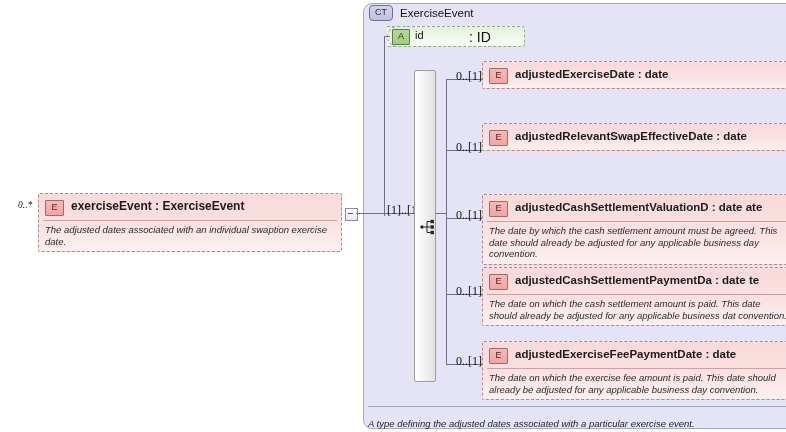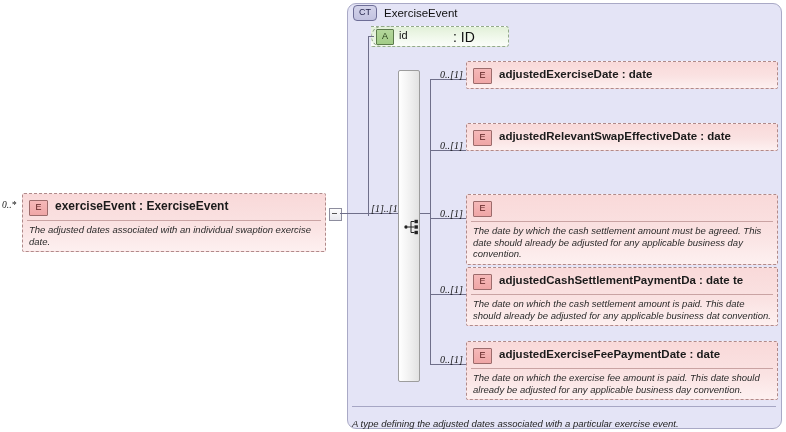--- a/index.html
+++ b/index.html
@@ -11,21 +11,21 @@
     font-family: "Liberation Sans", sans-serif;
     width: 786px;
     height: 432px;
     position: relative;
     overflow: hidden;
     -webkit-font-smoothing: antialiased;
   }
 
   #canvas {
     position: absolute;
-    left: 0; top: 0;
+    left: 16px; top: 0;
     width: 714px;
     height: 432px;
   }
 
   
   .abs { position: absolute; box-sizing: border-box; }
 
   
   .elem-node {
     border: 1px dashed #b08a8a;
@@ -229,22 +229,21 @@
   
   .line-h, .line-v {
     position: absolute;
     background: #6f6f8a;
   }
   .line-h { height: 1px; }
   .line-v { width: 1px; }
 
   .card {
     position: absolute;
-    font-size: 10px;
-    font-style: italic;
+    font-size: 12px;
     color: #111;
     font-family: "Liberation Serif", serif;
     white-space: nowrap;
   }
 </style>
 </head>
 <body>
 
 <div id="canvas">
 
@@ -312,20 +311,21 @@
       <span class="badge">E</span>
       <span class="elem-title">adjustedRelevantSwapEffectiveDate : date</span>
     </div>
   </div>
 
   <div class="line-h abs" style="left:430px; top:218px; width:36px;"></div>
   <span class="card" style="left:440px; top:208px;">0..[1]</span>
   <div class="abs elem-node" style="left:466px; top:194px; width:312px;">
     <div class="elem-head">
       <span class="badge">E</span>
+      <span class="elem-title">adjustedCashSettlementValuationD : date ate</span>
     </div>
     <div class="elem-doc">The date by which the cash settlement amount must be agreed. This date should already be adjusted for any applicable business day convention.</div>
   </div>
 
   <div class="line-h abs" style="left:430px; top:294px; width:36px;"></div>
   <span class="card" style="left:440px; top:284px;">0..[1]</span>
   <div class="abs elem-node" style="left:466px; top:267px; width:312px;">
     <div class="elem-head">
       <span class="badge">E</span>
       <span class="elem-title">adjustedCashSettlementPaymentDa : date te</span>

